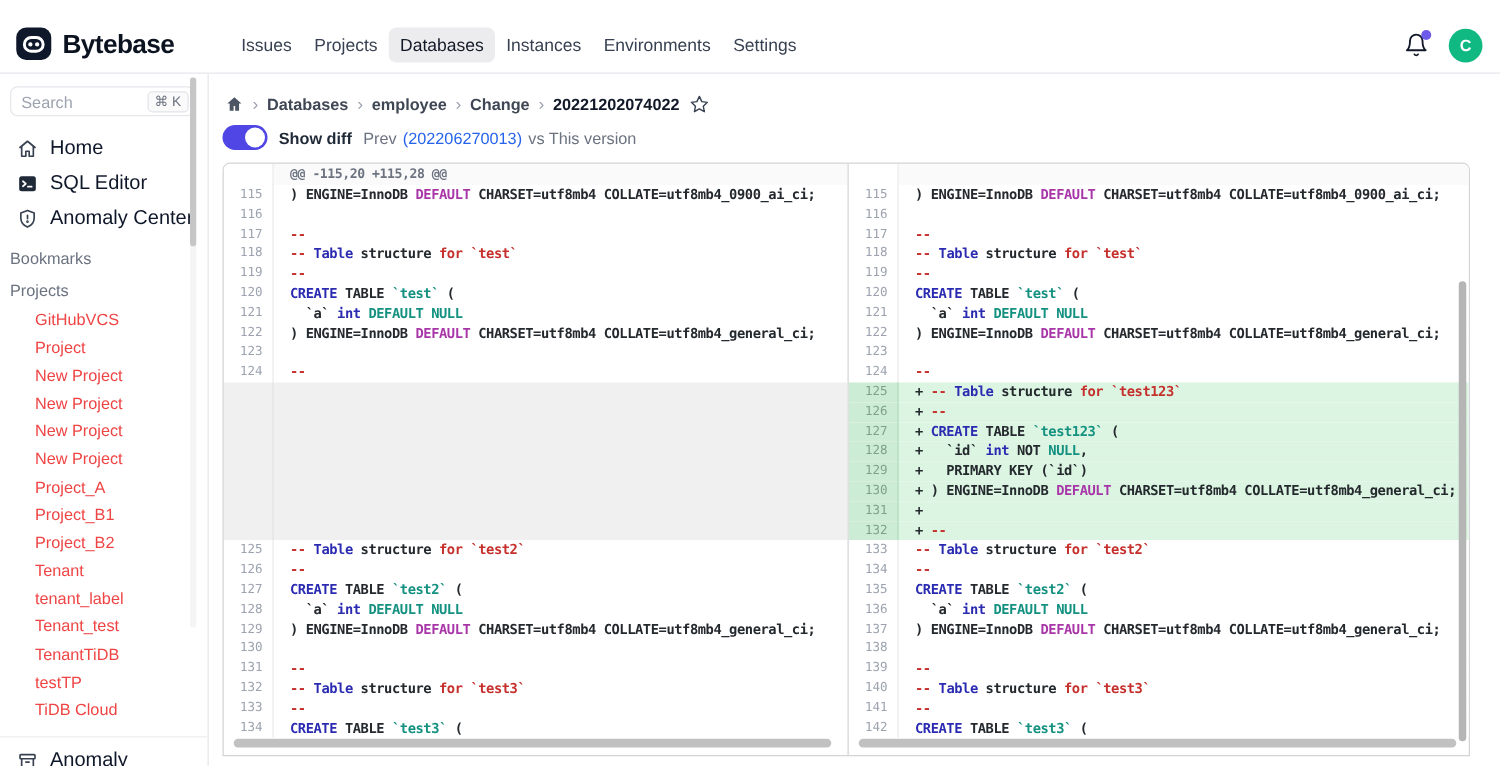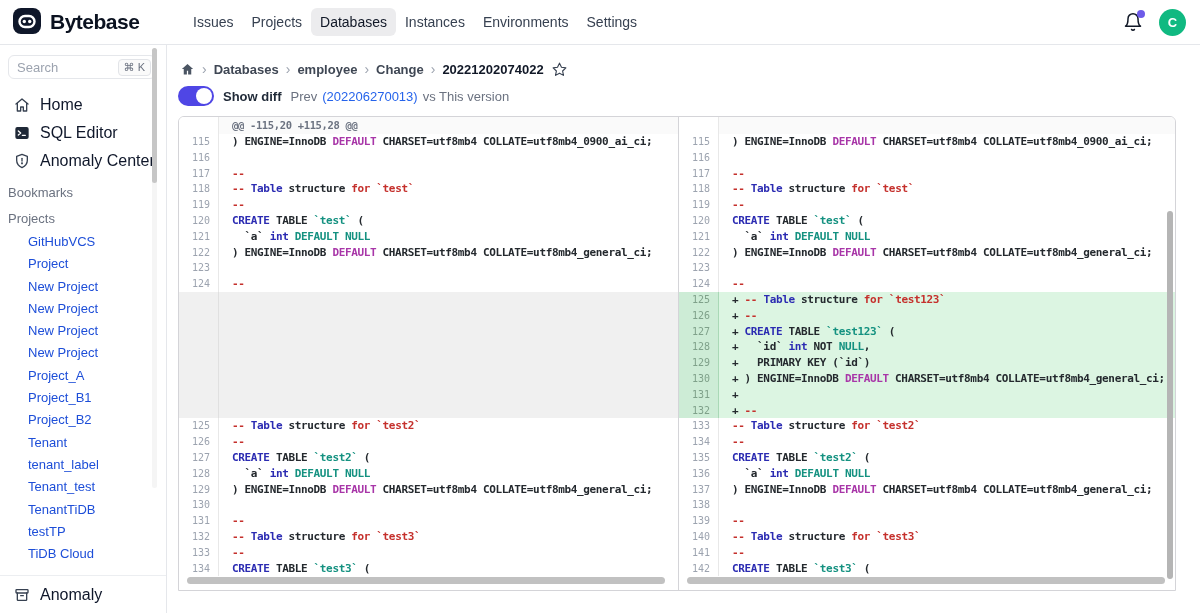--- a/index.html
+++ b/index.html
@@ -1,21 +1,21 @@
 <!DOCTYPE html>
 <html><head>
 <meta charset="utf-8">
 <style>
   * { margin:0; padding:0; box-sizing:border-box; }
   html,body { background:#fff; }
   .page { position:relative; width:1200px; height:613px; overflow:hidden; background:#fff;
           font-family:"Liberation Sans", sans-serif; color:#1f2937; }
 
   
-  .topbar { height:45px; display:flex; align-items:center; border-bottom:1px solid #e5e7eb; padding:0 14px 0 12px; }
+  .topbar { height:45px; display:flex; align-items:center; border-bottom:1px solid #e5e7eb; padding:0 14px 0 12px;margin-top:14px; }
   .brand { display:flex; align-items:center; gap:8px; width:158px; flex:none; }
   .brand-name { font-size:21px; font-weight:bold; letter-spacing:-0.5px; color:#0b1220; }
   .nav-items { display:flex; align-items:center; margin-left:14px; }
   .nav-item { font-size:14px; color:#374151; padding:6px 9px; border-radius:6px; cursor:pointer; }
   .nav-item.active { background:#ececee; color:#111827; }
   .topbar-right { margin-left:auto; display:flex; align-items:center; gap:16px; }
   .bell-wrap { position:relative; width:20px; height:20px; }
   .bell-dot { position:absolute; top:-2px; right:-2px; width:8px; height:8px; border-radius:50%; background:#6d5ae8; }
   .avatar { width:27px; height:27px; border-radius:50%; background:#10b981; color:#fff; font-size:13px; font-weight:bold;
             display:flex; align-items:center; justify-content:center; }
@@ -26,21 +26,21 @@
   .main { position:relative; flex:1; padding:14px 0 0 11px; }
 
   
   .search-box { margin:0 10px 12px 8px; height:24px; border:1px solid #e5e7eb; border-radius:6px; display:flex; align-items:center;
                 padding:0 4px 0 8px; background:#fff; }
   .search-box input { border:none; outline:none; width:84px; font-size:13px; color:#374151; font-family:"Liberation Sans",sans-serif; }
   .search-box input::placeholder { color:#9ca3af; }
   .kbd { margin-left:auto; border:1px solid #e2e4e8; border-radius:4px; font-size:11px; color:#6b7280; padding:1px 5px; background:#fafafa; white-space:nowrap; }
   .side-menu-item { display:flex; align-items:center; gap:10px; height:28px; padding:0 8px 0 14px; font-size:16px; color:#0f172a; cursor:pointer; }
   .side-label { font-size:13px; color:#6b7280; padding:6px 8px 5px 8px; }
-  .proj-item { font-size:13px; color:#1d4ed8; padding:0 8px 0 28px; height:22.3px; line-height:22.3px; cursor:pointer;
+  .proj-item { font-size:13px; color:#ef4444; padding:0 8px 0 28px; height:22.3px; line-height:22.3px; cursor:pointer;
                white-space:nowrap; overflow:hidden; }
   .archive-sec { margin-top:auto; border-top:1px solid #eceef1; padding:5px 0 4px 0; }
   .plan-bar { border-top:1px solid #e5e7eb; padding:4px 0 4px 10px; font-size:13px; font-weight:bold; color:#111827; height:23px; }
   .side-scrollbar-track { position:absolute; top:3px; right:9px; width:5px; height:440px; background:#f5f5f5; border-radius:3px; }
   .side-scrollbar-thumb { position:absolute; top:0; right:0; width:5px; height:135px; background:#c6c6c6; border-radius:3px; }
 
   
   .crumb-row { display:flex; align-items:center; gap:7px; height:20px; margin-bottom:7px; padding-left:2px; }
   .crumb { font-size:13px; color:#3f4754; font-weight:bold; cursor:pointer; }
   .crumb.last { color:#111827; }

